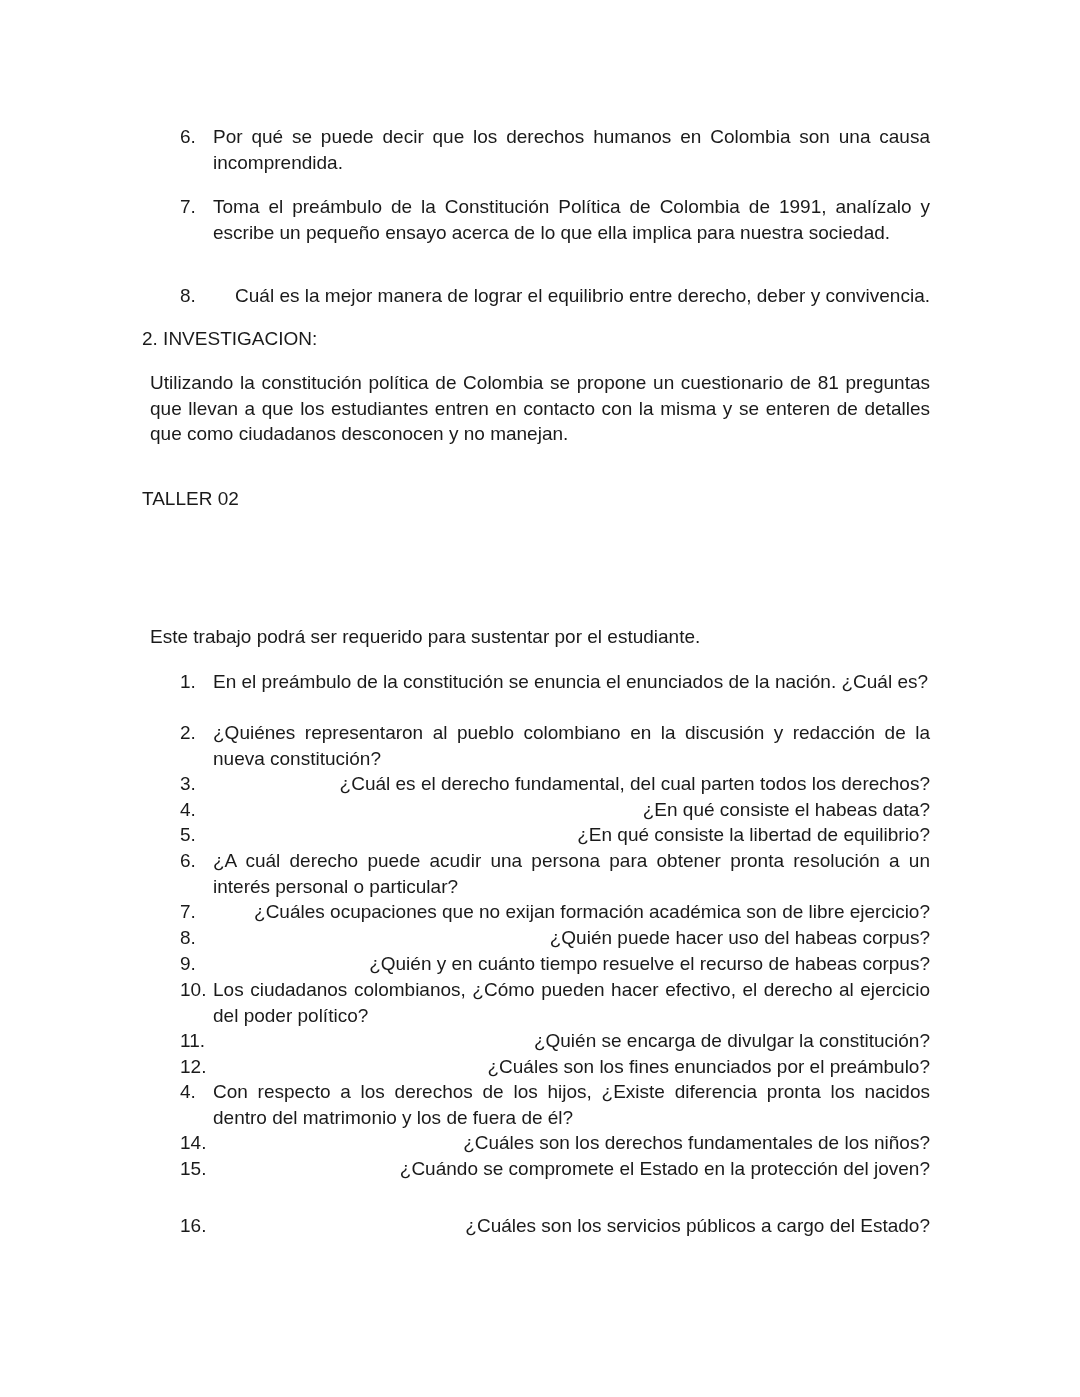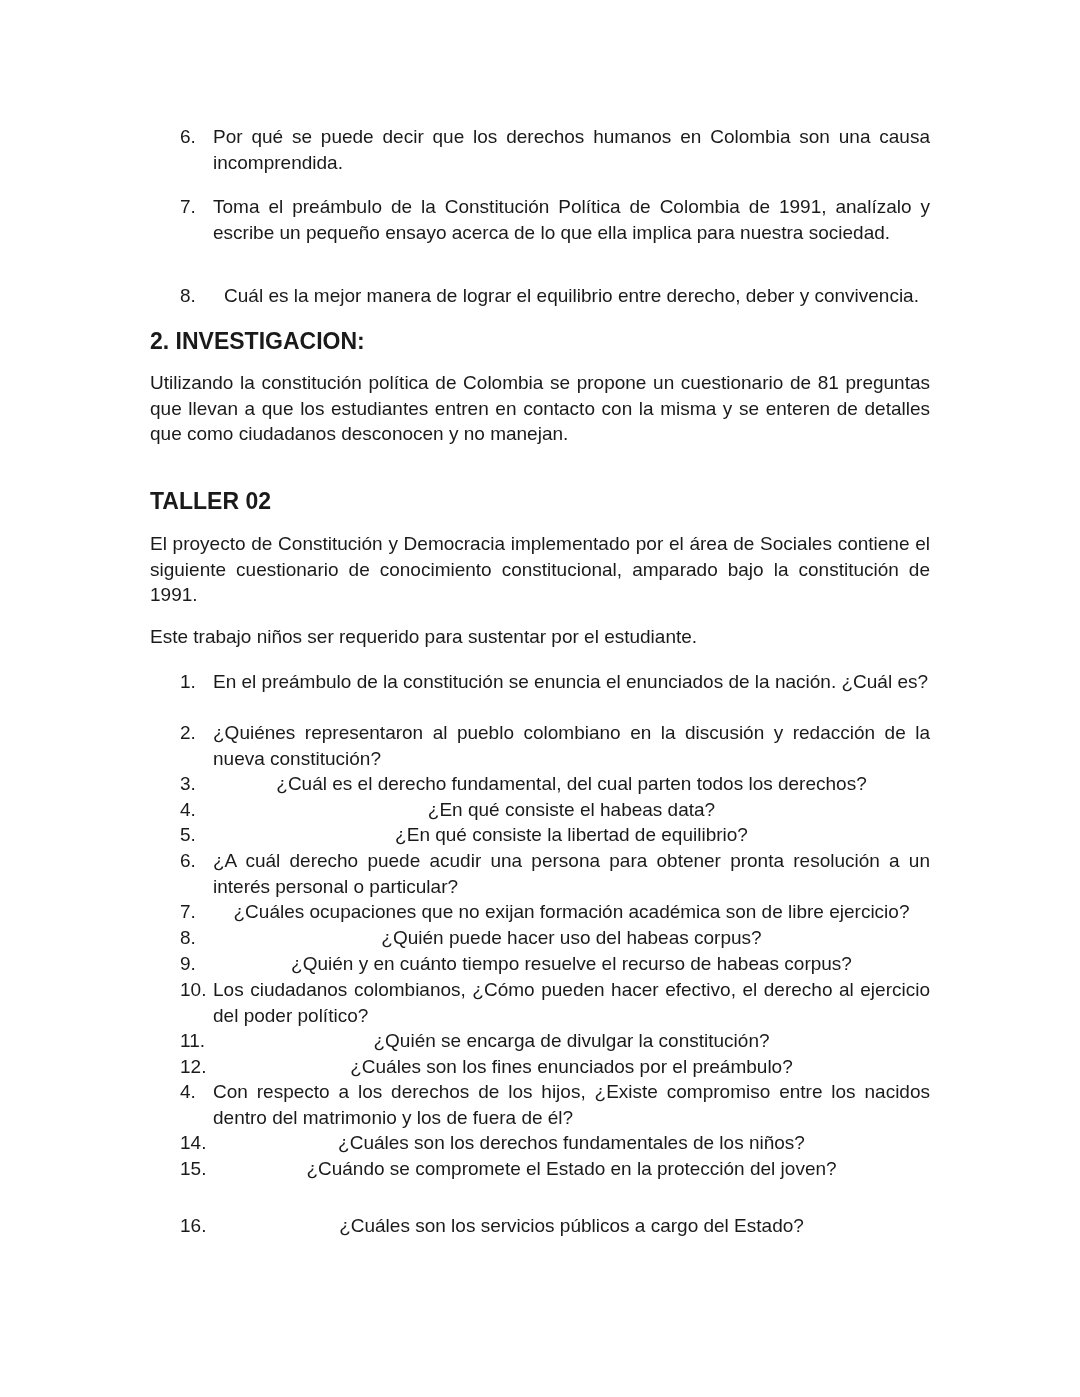--- a/index.html
+++ b/index.html
@@ -24,42 +24,42 @@
   }
   .text-block {
     position: absolute;
     left: 150px;
     width: 780px;
     line-height: 25.5px;
     text-align: justify;
   }
   .heading {
     position: absolute;
-    left: 150px;
-    font-weight: bold;
-    font-size: 23px;
+    left: 142px;
+    font-weight: normal;
+    font-size: 19px;
   }
   .list-item {
     position: absolute;
     left: 150px;
     width: 780px;
     line-height: 25.5px;
   }
   .list-item .num {
     position: absolute;
     left: 30px;
     width: 32px;
     text-align: left;
   }
   .list-item .txt {
     margin-left: 63px;
     display: block;
     text-align: justify;
   }
-  .list-item .txt.left { text-align: center; }
+  .list-item .txt.left { text-align: right; }
 </style>
 </head>
 <body>
 
 <div class="page">
 
   <div class="list-item" style="top:124px;">
     <span class="num">6.</span>
     <span class="txt">Por qué se puede decir que los derechos humanos en Colombia son una causa incomprendida.</span>
   </div>
@@ -69,22 +69,21 @@
   </div>
   <div class="list-item" style="top:283px;">
     <span class="num">8.</span>
     <span class="txt left">Cuál es la mejor manera de lograr el equilibrio entre derecho, deber y convivencia.</span>
   </div>
 
   <div class="heading" style="top:328px;">2. INVESTIGACION:</div>
   <div class="text-block" style="top:370px;">Utilizando la constitución política de Colombia se propone un cuestionario de 81 preguntas que llevan  a que los estudiantes entren en contacto con la misma y se enteren de detalles que como ciudadanos desconocen y no manejan.</div>
 
   <div class="heading" style="top:488px;">TALLER 02</div>
-  <div class="text-block" style="top:531px;">El proyecto de Constitución y Democracia implementado por el área de Sociales contiene el siguiente cuestionario de conocimiento constitucional, amparado bajo la constitución de 1991.</div>
-  <div class="text-block" style="top:624px;">Este trabajo niños ser requerido para sustentar por el estudiante.</div>
+  <div class="text-block" style="top:624px;">Este trabajo podrá ser requerido para sustentar por el estudiante.</div>
 
   <div class="list-item" style="top:669px;">
     <span class="num">1.</span>
     <span class="txt">En el preámbulo de la constitución se enuncia el enunciados de la nación. ¿Cuál es?</span>
   </div>
   <div class="list-item" style="top:720px;">
     <span class="num">2.</span>
     <span class="txt">¿Quiénes representaron al pueblo colombiano en la discusión y redacción de la nueva constitución?</span>
   </div>
   <div class="list-item" style="top:771px;">
@@ -122,21 +121,21 @@
   <div class="list-item" style="top:1028px;">
     <span class="num">11.</span>
     <span class="txt left">¿Quién se encarga de divulgar la constitución?</span>
   </div>
   <div class="list-item" style="top:1054px;">
     <span class="num">12.</span>
     <span class="txt left">¿Cuáles son los fines enunciados por el preámbulo?</span>
   </div>
   <div class="list-item" style="top:1079px;">
     <span class="num">4.</span>
-    <span class="txt">Con respecto a los derechos de los hijos, ¿Existe compromiso entre los nacidos dentro del matrimonio y los de fuera de él?</span>
+    <span class="txt">Con respecto a los derechos de los hijos, ¿Existe diferencia pronta los nacidos dentro del matrimonio y los de fuera de él?</span>
   </div>
   <div class="list-item" style="top:1130px;">
     <span class="num">14.</span>
     <span class="txt left">¿Cuáles son los derechos fundamentales de los niños?</span>
   </div>
   <div class="list-item" style="top:1156px;">
     <span class="num">15.</span>
     <span class="txt left">¿Cuándo se compromete el Estado en la protección del joven?</span>
   </div>
   <div class="list-item" style="top:1182px;margin-top:31px;">

